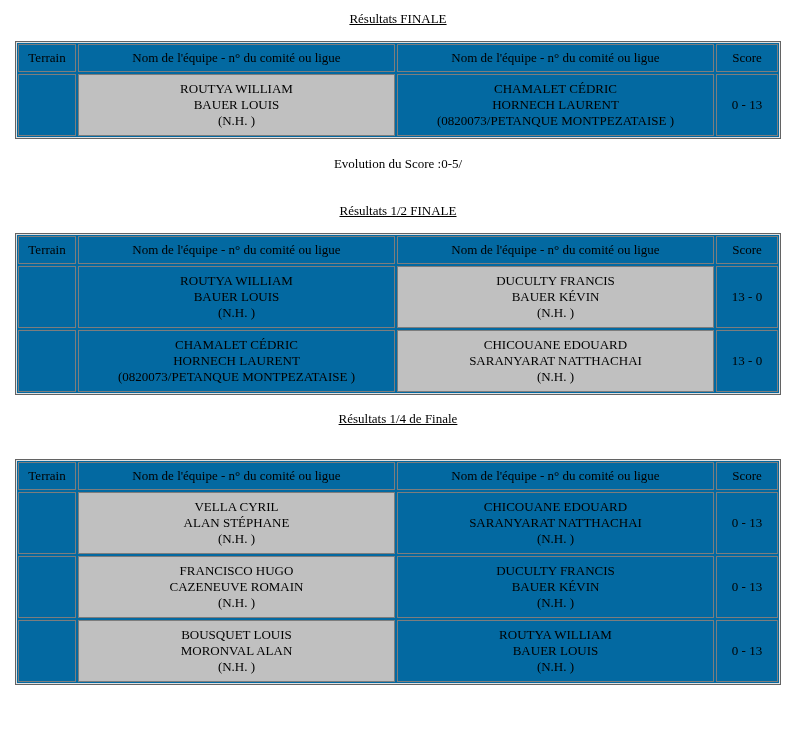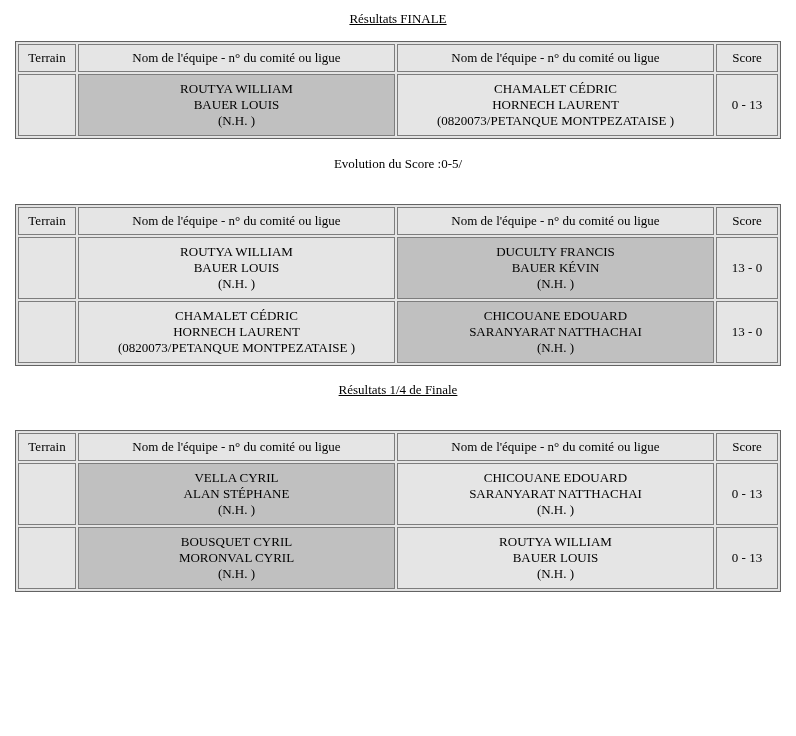--- a/index.html
+++ b/index.html
@@ -32,21 +32,21 @@
     margin: 18px 0 33px 0;
     line-height: 14px;
   }
   table.results {
     width: 100%;
     table-layout: fixed;
     border-collapse: separate;
     border-spacing: 2px;
     border: 1px solid #636363;
     box-shadow: inset 0 0 0 1px #e0e0e0;
-    background: #e5e5e5;
+    background: #0369a1;
   }
   col.c-terrain { width: 58px; }
   col.c-score   { width: 62px; }
   th, td {
     border: 1px solid #7d7d7d;
     text-align: center;
     vertical-align: middle;
     overflow: hidden;
   }
   th {
@@ -100,20 +100,21 @@
             <div class="line">(0820073/PETANQUE MONTPEZATAISE )</div>
           </td>
           <td class="score">0 - 13</td>
         </tr>
       </tbody>
     </table>
     <div class="evolution">Evolution du Score :0-5/</div>
   </div>
 
   <div class="section section--semi">
+    <div class="section-title">Résultats 1/2 FINALE</div>
     <table class="results">
       <colgroup>
         <col class="c-terrain">
           <col class="c-team">
           <col class="c-team">
           <col class="c-score">
       </colgroup>
       <thead>
         <tr>
           <th>Terrain</th>
@@ -183,22 +184,36 @@
           <td class="team">
             <div class="line">CHICOUANE EDOUARD</div>
             <div class="line">SARANYARAT NATTHACHAI</div>
             <div class="line">(N.H. )</div>
           </td>
           <td class="score">0 - 13</td>
         </tr>
         <tr>
           <td class="terrain"></td>
           <td class="team hl">
-            <div class="line">BOUSQUET CYRIL</div>
-            <div class="line">MORONVAL CYRIL</div>
+            <div class="line">FRANCISCO HUGO</div>
+            <div class="line">CAZENEUVE ROMAIN</div>
+            <div class="line">(N.H. )</div>
+          </td>
+          <td class="team">
+            <div class="line">DUCULTY FRANCIS</div>
+            <div class="line">BAUER KÉVIN</div>
+            <div class="line">(N.H. )</div>
+          </td>
+          <td class="score">0 - 13</td>
+        </tr>
+        <tr>
+          <td class="terrain"></td>
+          <td class="team hl">
+            <div class="line">BOUSQUET LOUIS</div>
+            <div class="line">MORONVAL ALAN</div>
             <div class="line">(N.H. )</div>
           </td>
           <td class="team">
             <div class="line">ROUTYA WILLIAM</div>
             <div class="line">BAUER LOUIS</div>
             <div class="line">(N.H. )</div>
           </td>
           <td class="score">0 - 13</td>
         </tr>
       </tbody>

